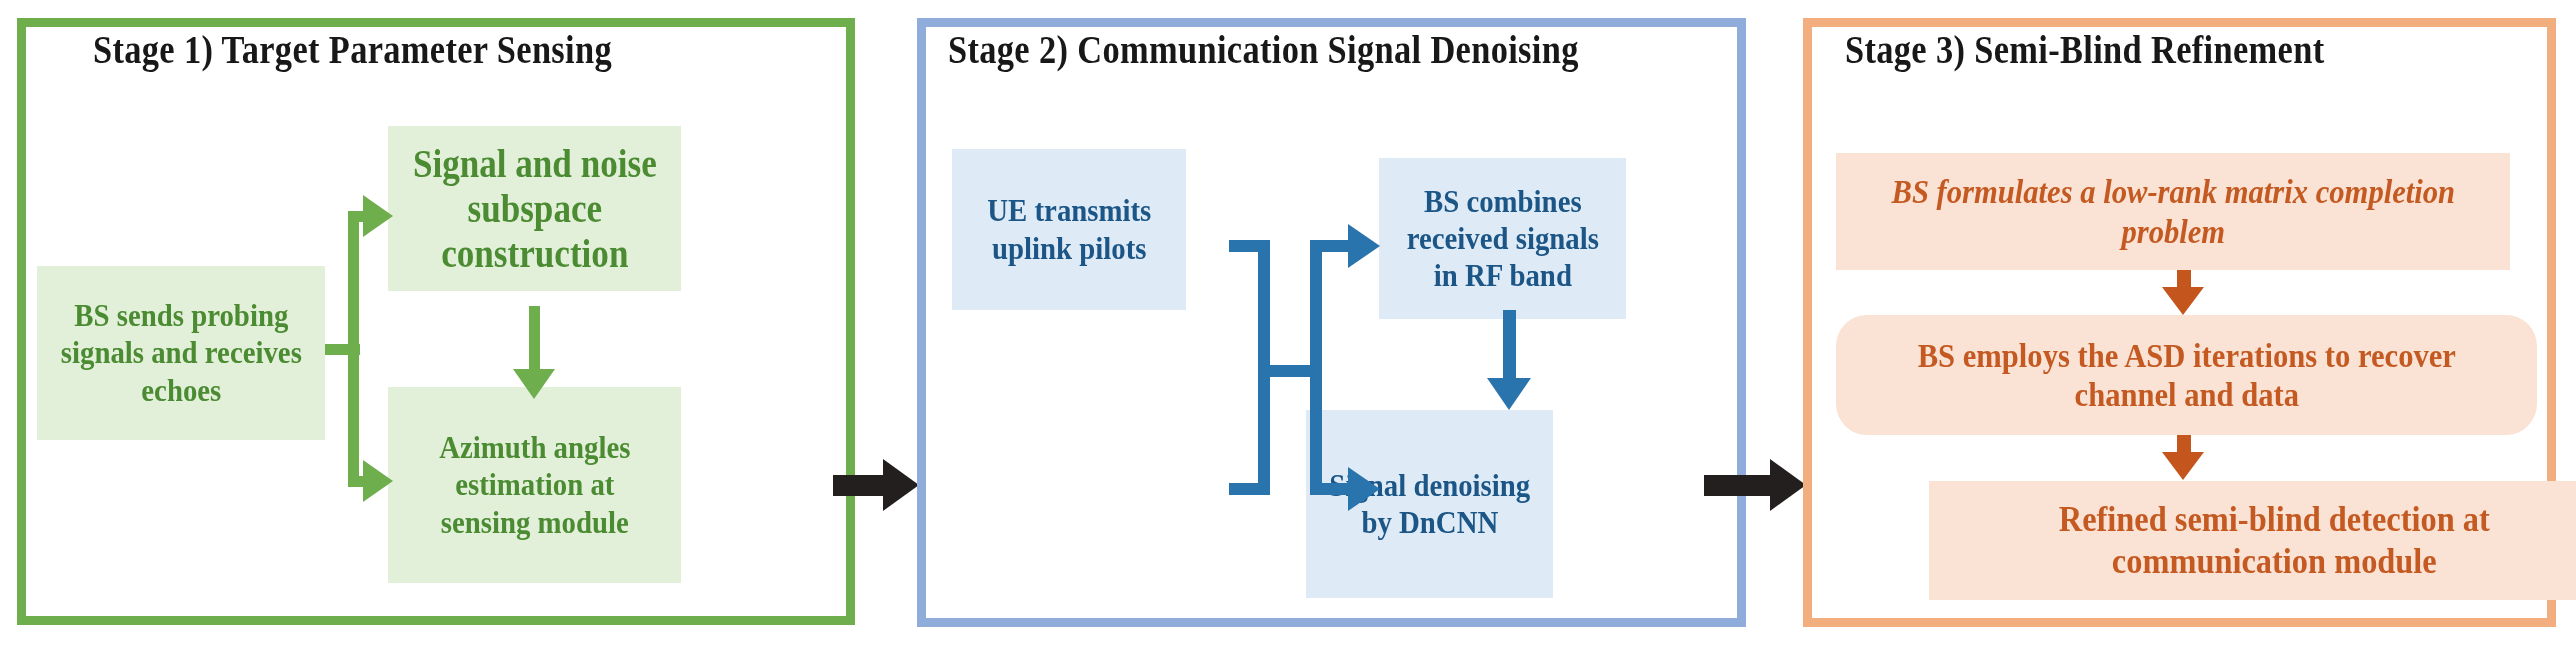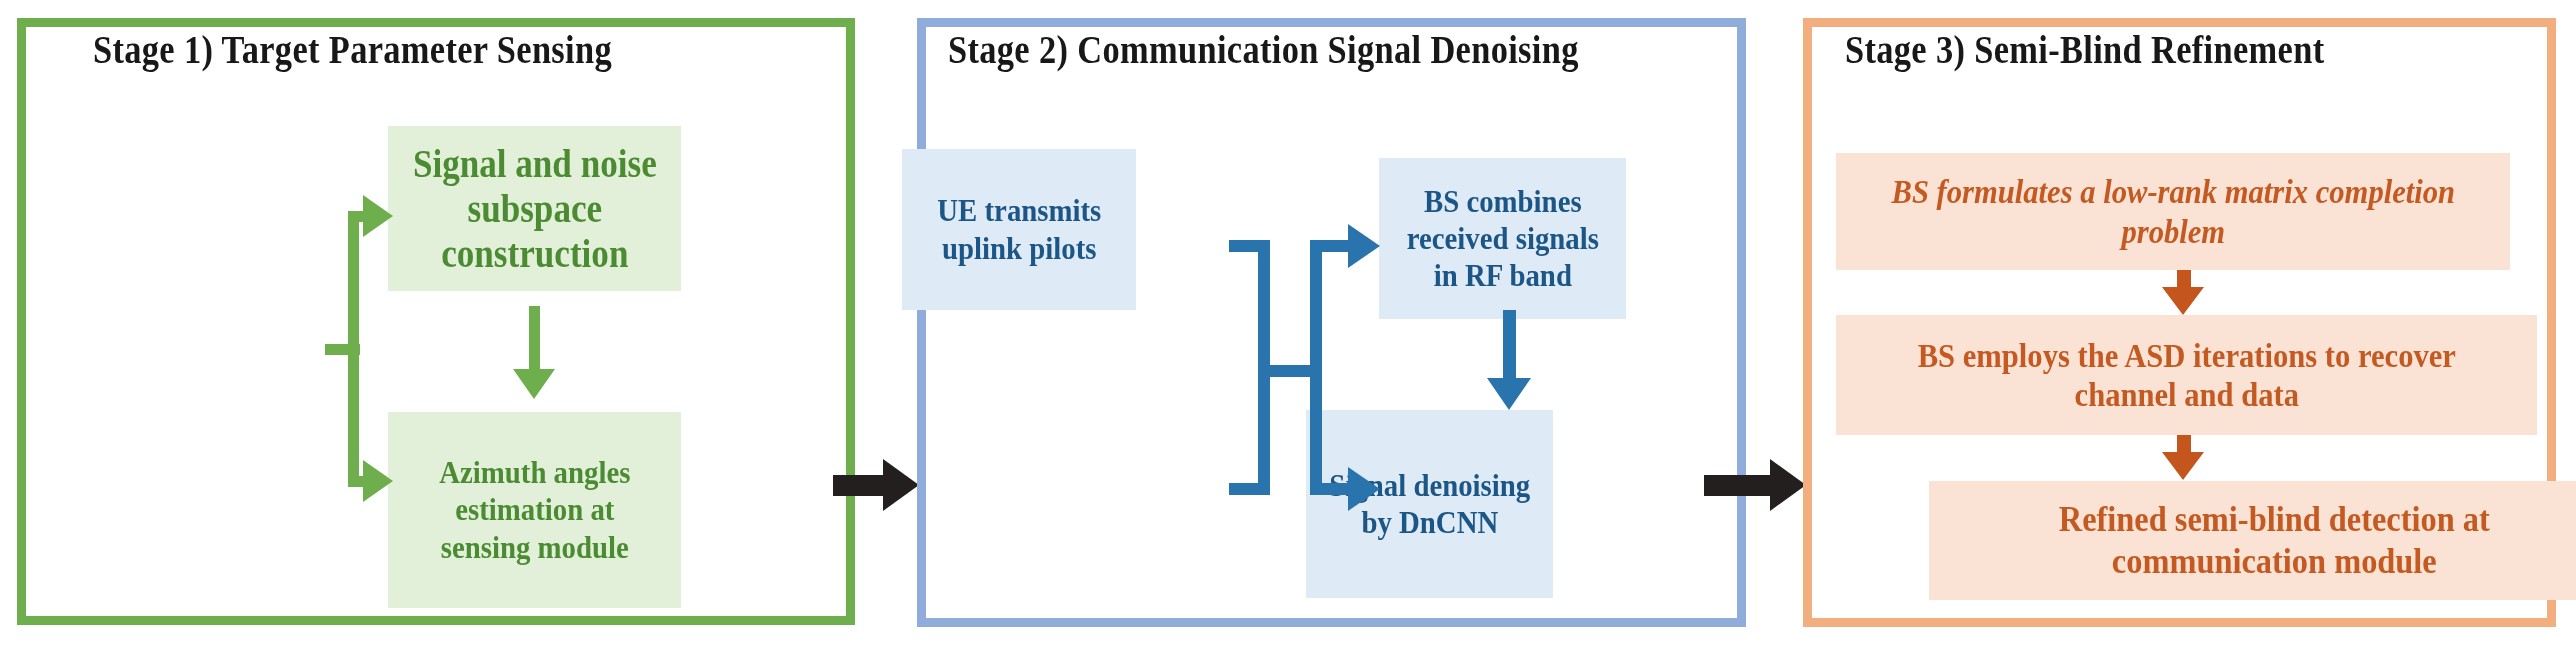--- a/index.html
+++ b/index.html
@@ -67,31 +67,31 @@
     transform: scaleX(0.90);
   }
 
   .green-box  { background: #e2efd9; color: #4b8b32; }
   .blue-box   { background: #deebf6; color: #1c5687; }
   .orange-box { background: #fae3d4; color: #c45a22; }
 
   
   .s1-b1 { left: 37px;  top: 266px; width: 288px; height: 174px; font-size: 32px; }
   .s1-b2 { left: 388px; top: 126px; width: 293px; height: 165px; font-size: 39px; }
-  .s1-b3 { left: 388px; top: 412px; width: 293px; height: 196px; font-size: 32px; }
+  .s1-b3 { left: 388px; top: 387px; width: 293px; height: 196px; font-size: 32px; }
 
   
-  .s2-b1 { left: 902px; top: 149px; width: 234px; height: 161px; font-size: 32px; }
+  .s2-b1 { left: 952px; top: 149px; width: 234px; height: 161px; font-size: 32px; }
   .s2-b2 { left: 952px; top: 410px; width: 234px; height: 188px; font-size: 32px; }
   .s2-b3 { left: 1379px; top: 149px; width: 247px; height: 161px; font-size: 32px; margin-top: 9px; }
   .s2-b4 { left: 1306px; top: 410px; width: 247px; height: 188px; font-size: 32px; }
 
   
   .s3-b1 { left: 1836px; top: 153px; width: 674px; height: 117px; font-size: 34px; font-style: italic; }
-  .s3-b2 { left: 1836px; top: 315px; width: 701px; height: 120px; font-size: 34px; }
+  .s3-b2 { left: 1836px; top: 315px; width: 701px; height: 120px; font-size: 34px; border-radius: 31px; }
   .s3-b3 { left: 1929px; top: 481px; width: 690px; height: 119px; font-size: 36px; }
 
   
   .seg { position: absolute; }
 
   .g { background: #6fae4d; }
   .b { background: #2a74ae; }
   .o { background: #c4551c; }
   .k { background: #231f1f; }
 
@@ -105,20 +105,23 @@
 </style>
 </head>
 <body>
 
 <div class="canvas">
 
   <div class="panel panel-1"></div>
 
   <div class="stage-title title-1">Stage 1)   Target Parameter Sensing</div>
 
+  <div class="box green-box s1-b1">
+    <span>BS sends probing signals and receives echoes</span>
+  </div>
   <div class="box green-box s1-b2">
     <span>Signal and noise subspace construction</span>
   </div>
   <div class="box green-box s1-b3">
     <span>Azimuth angles estimation at sensing module</span>
   </div>
 
   <div class="seg g" style="left:325px; top:344px; width:35px; height:11px;"></div>
   <div class="seg g" style="left:348px; top:211px; width:11px; height:276px;"></div>
 

